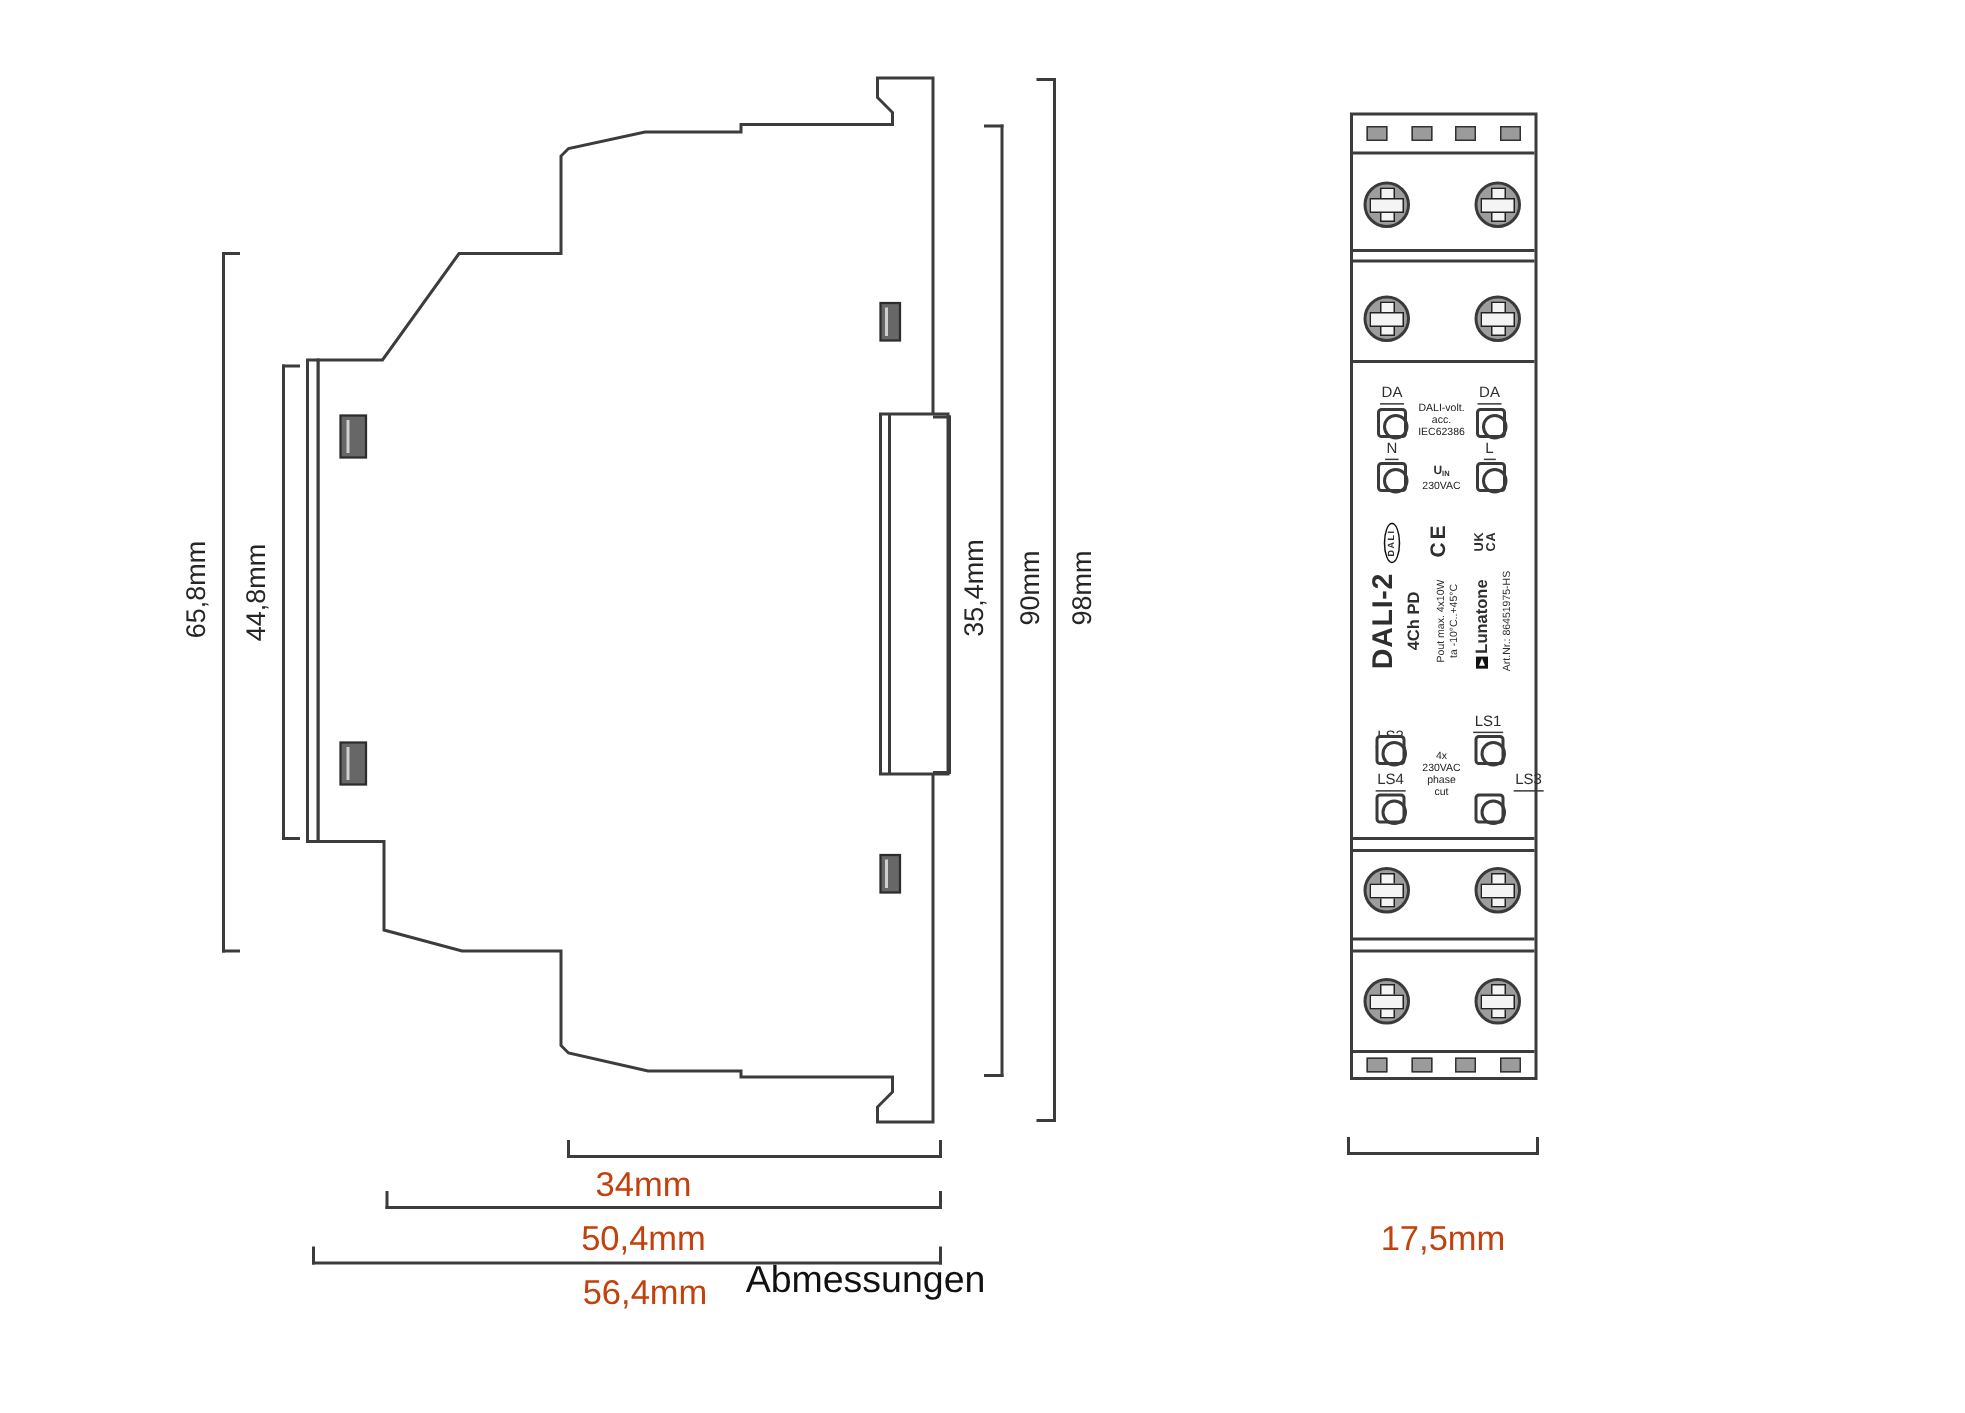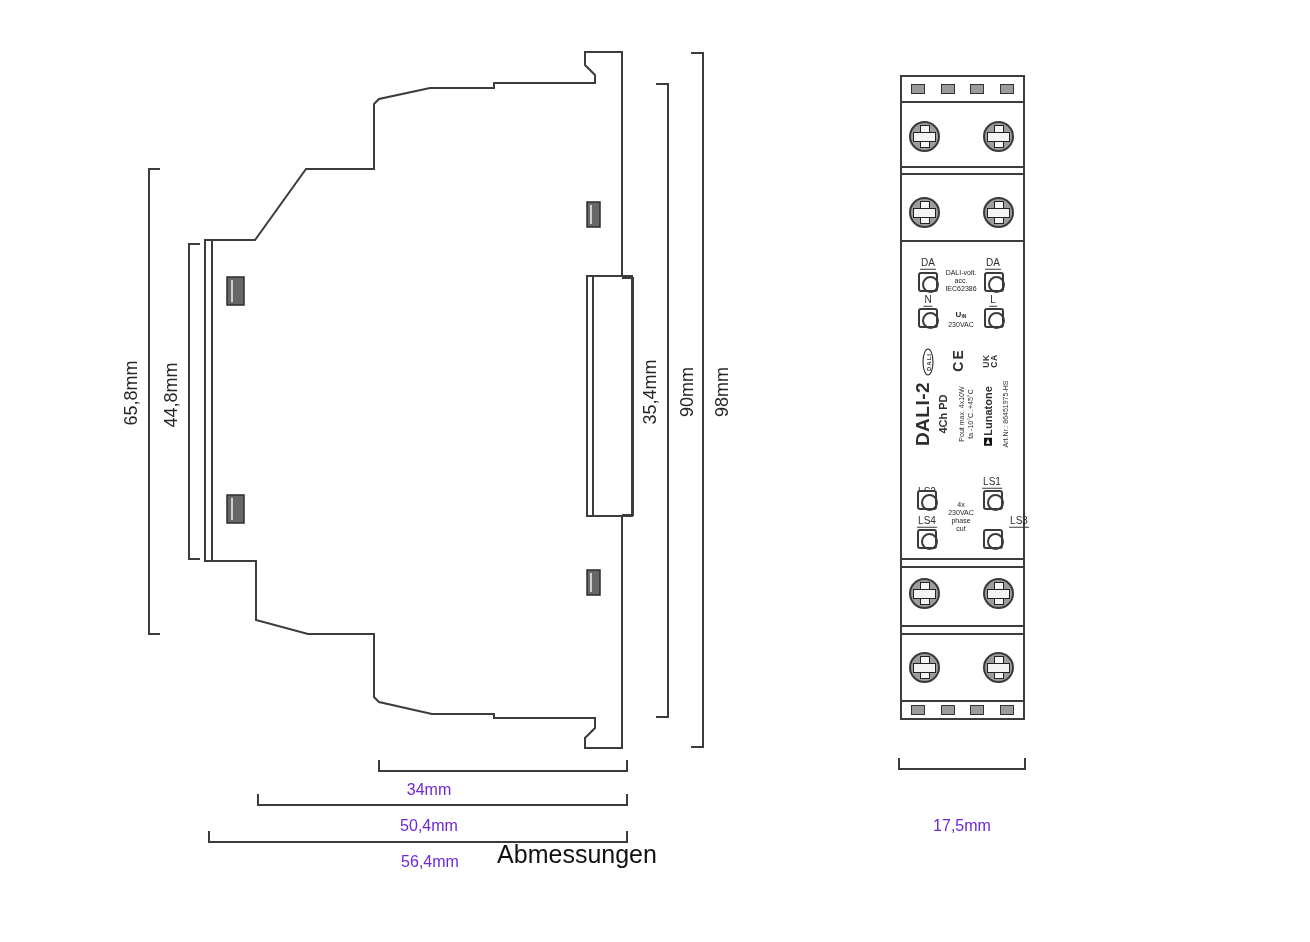--- a/index.html
+++ b/index.html
@@ -5,21 +5,21 @@
   html,body{margin:0;padding:0;background:#fff;width:1310px;height:942px;overflow:hidden;
     font-family:"Liberation Sans",sans-serif;color:#2e2e2e;}
   #canvas{position:relative;width:1310px;height:942px;background:#fff;}
   svg{position:absolute;left:0;top:0;}
 
   
   .vdim,.hdim,.dimlabel,.dimlabel-v{position:absolute;box-sizing:border-box;}
   .vdim.ticks-right{border-left:2px solid #3c3c3c;border-top:2px solid #3c3c3c;border-bottom:2px solid #3c3c3c;}
   .vdim.ticks-left {border-right:2px solid #3c3c3c;border-top:2px solid #3c3c3c;border-bottom:2px solid #3c3c3c;}
   .hdim{border-bottom:2px solid #3c3c3c;border-left:2px solid #3c3c3c;border-right:2px solid #3c3c3c;}
-  .dimlabel{transform:translate(-50%,-50%);font-size:16px;white-space:nowrap;color:#6d28d9;}
+  .dimlabel{transform:translate(-50%,-50%);font-size:23px;white-space:nowrap;color:#c2410c;}
   .dimlabel-v{transform:translate(-50%,-50%) rotate(-90deg);font-size:18px;white-space:nowrap;color:#262626;}
 
   
   #front{position:absolute;left:900px;top:75px;width:125px;height:645px;
     border:2px solid #3c3c3c;background:#fff;box-sizing:border-box;}
   #front *{box-sizing:border-box;}
   .vents{position:absolute;left:0;width:100%;height:26px;display:flex;align-items:center;
     justify-content:space-between;padding:0 9px;}
   .vents.top{top:0;border-bottom:2px solid #3c3c3c;}
   .vents.bottom{bottom:0;border-top:2px solid #3c3c3c;height:18px;}

